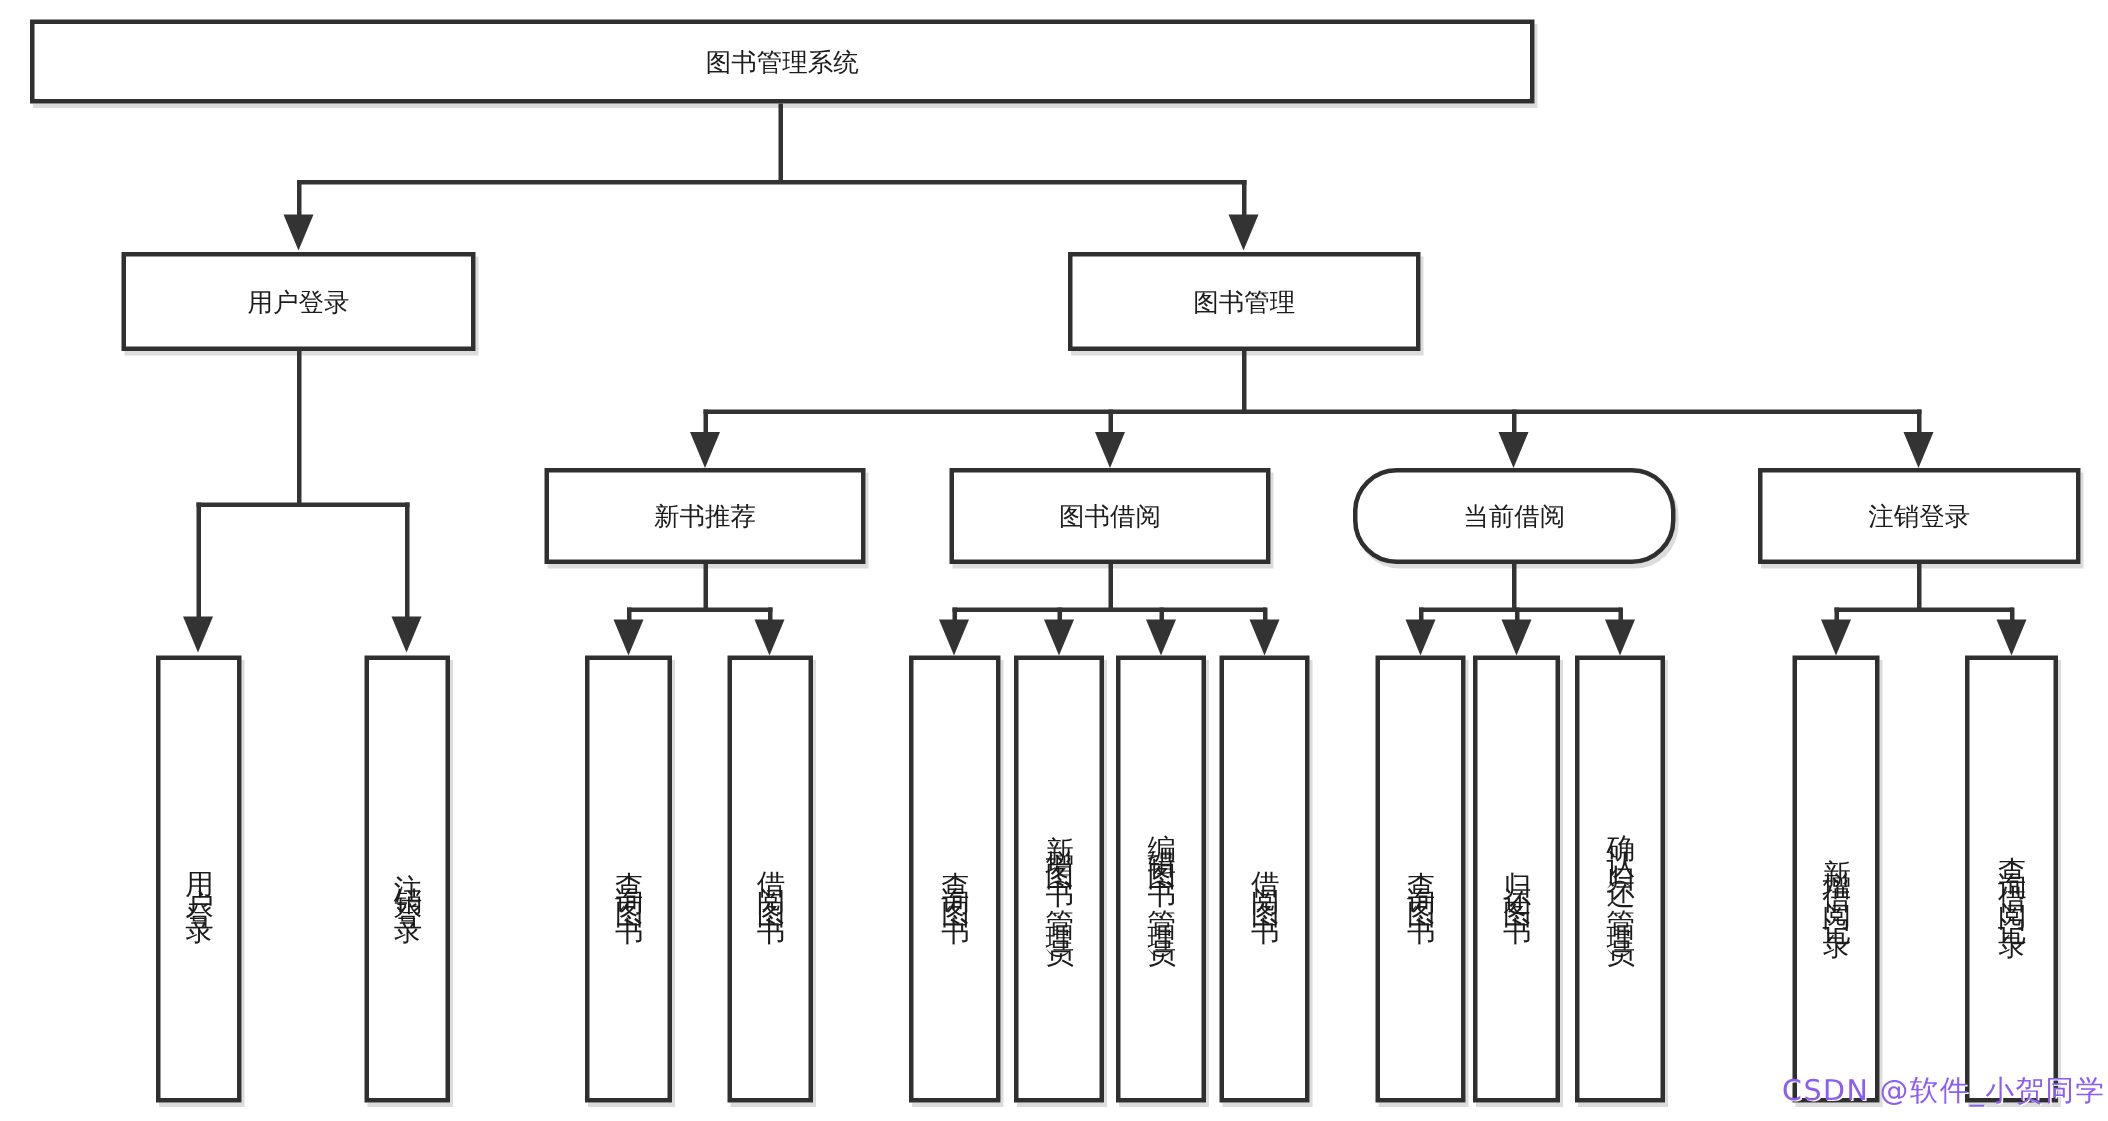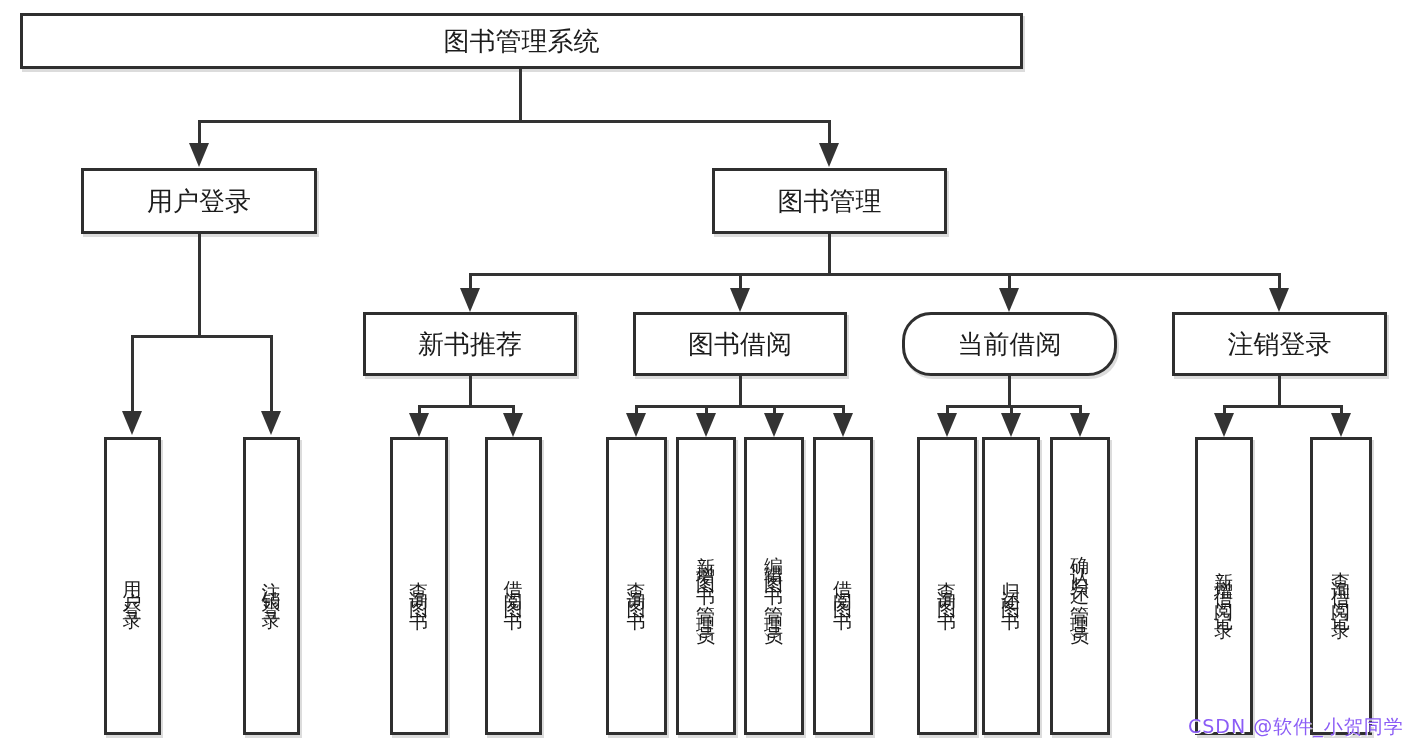--- a/index.html
+++ b/index.html
@@ -11,21 +11,21 @@
     overflow:hidden;
   }
   .box{
     position:absolute;
     box-sizing:border-box;
     background:#ffffff;
     border:3px solid #2f2f2f;
     display:flex;
     align-items:center;
     justify-content:center;
-    font-size:26px;
+    font-size:17px;
     color:#1c1c1c;
     box-shadow:2px 3px 0 rgba(185,185,185,.5);
     white-space:nowrap;
   }
   .leaf{
     writing-mode:vertical-rl;
     text-orientation:mixed;
     font-size:19px;
     letter-spacing:10px;
     white-space:normal;

